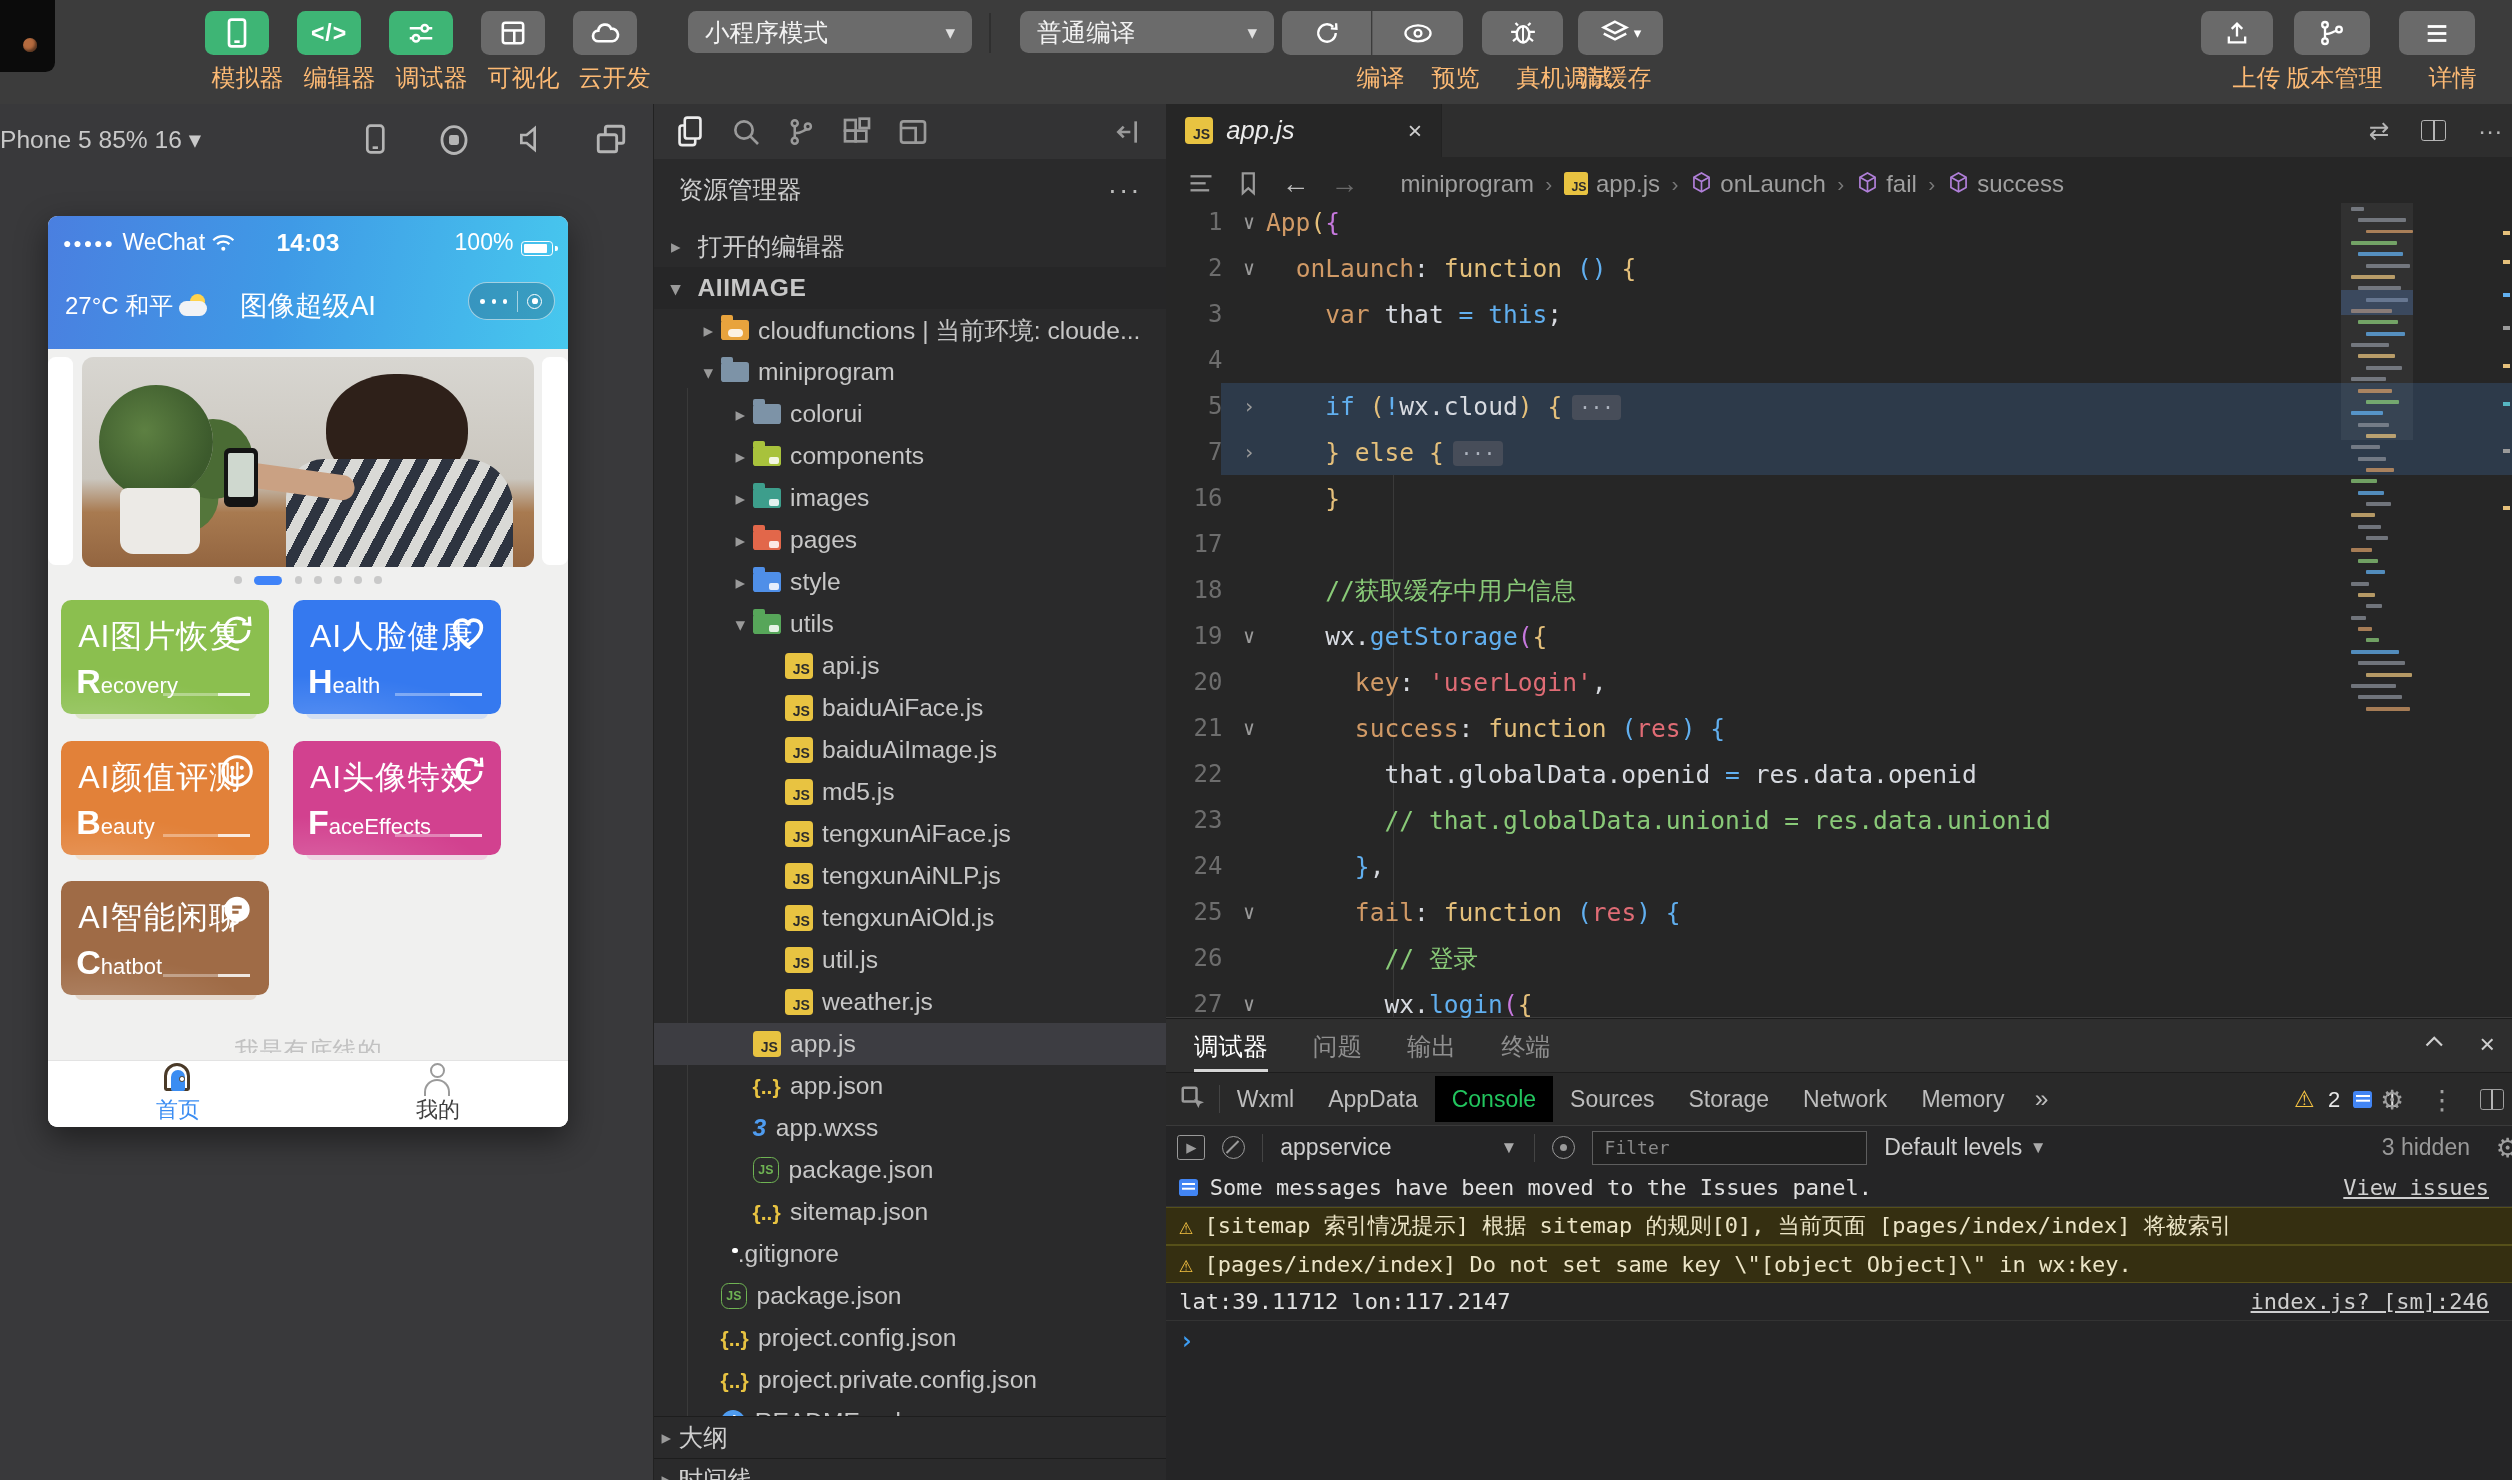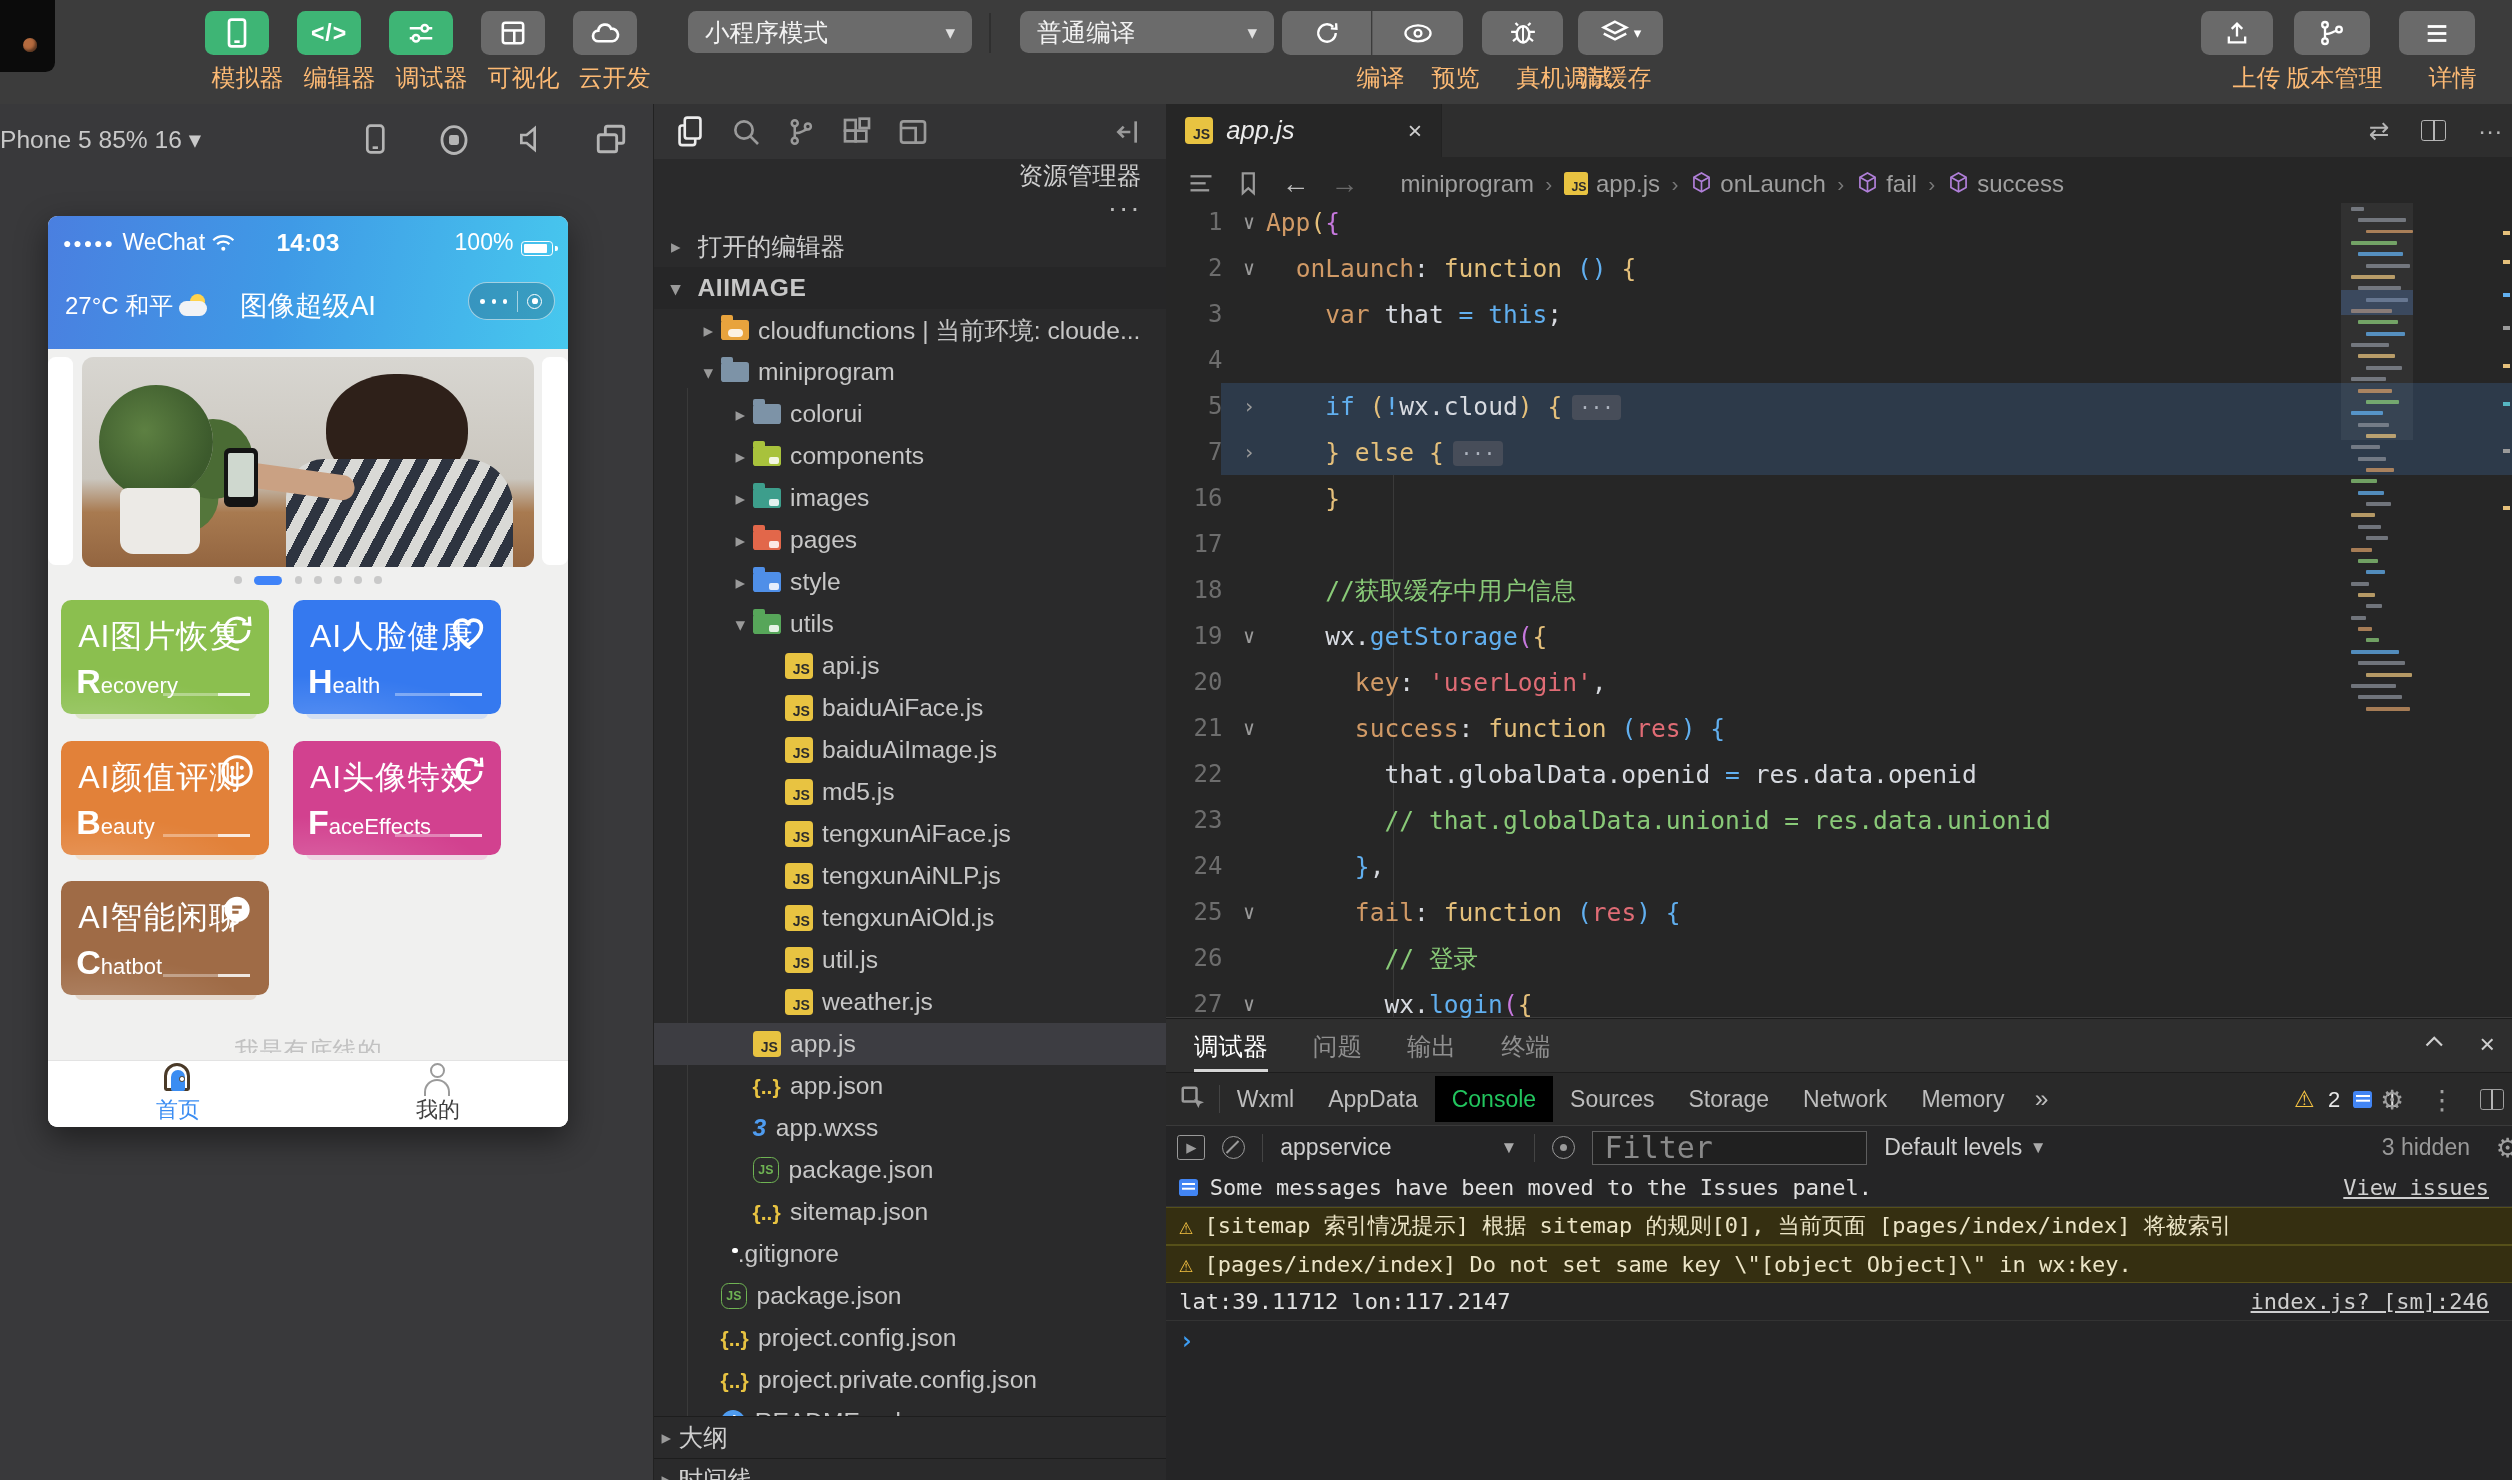--- a/index.html
+++ b/index.html
@@ -76,21 +76,21 @@
   .door .in{position:absolute;left:8.5px;top:6.6px;width:14px;height:21px;background:#3b8df2;border-radius:7.6px 7.6px 1.9px 1.9px;}
   .door .pk{position:absolute;left:17px;top:13.3px;width:5.7px;height:5.7px;border-radius:50%;background:#fff;border:0.9px solid #4a3a28;}
   .person{position:relative;width:32px;height:30px;}
   .person .h{position:absolute;left:7.6px;top:0;width:15px;height:15px;border:2.8px solid #9a9a9a;border-radius:50%;}
   .person .b{position:absolute;left:1.9px;top:16px;width:26.5px;height:17px;border:2.8px solid #9a9a9a;border-bottom:none;border-radius:13.3px 13.3px 0 0;}
 
   
   #explorer{position:absolute;left:653px;top:104px;width:513px;height:1376px;background:#2a2a2b;border-left:0.9px solid #222;overflow:hidden;}
   #exp-strip{position:absolute;left:0;top:0;width:100%;height:55px;background:#333334;display:flex;align-items:center;gap:24.6px;padding:0 21px;}
   #exp-strip .spacer{flex:1;}
-  .exp-head{position:absolute;left:0;top:55px;width:100%;height:61px;display:flex;align-items:flex-end;padding:0 24.6px;color:#cfcfcf;font-size:24.6px;flex-direction:column;}
+  .exp-head{position:absolute;left:0;top:55px;width:100%;height:61px;display:flex;align-items:center;padding:0 24.6px;color:#cfcfcf;font-size:24.6px;}
   .exp-head .more{margin-left:auto;color:#bbb;font-size:28px;letter-spacing:1.9px;}
   #tree{position:absolute;left:0;top:121px;width:100%;}
   .trow{position:relative;height:42px;display:flex;align-items:center;color:#c7c7c7;font-size:24.6px;white-space:nowrap;}
   .trow.sel{background:#3d3d42;}
   .trow.sechead{color:#cfcfcf;}
   .trow.bold{font-weight:bold;letter-spacing:0.5px;background:#262627;}
   .arr{width:24.6px;text-align:center;color:#9a9a9a;font-size:19px;flex:none;}
   .tlabel{margin-left:9.5px;overflow:hidden;text-overflow:ellipsis;}
   .guide{position:absolute;left:33px;top:284px;width:0.9px;height:1122px;background:#3a3a3a;}
   .ficon{position:relative;width:28px;height:20px;background:var(--fc);border-radius:2.8px;flex:none;}
@@ -154,21 +154,21 @@
   .dbg-right2{position:absolute;right:7.6px;top:0;height:53px;display:flex;align-items:center;gap:24.6px;color:#9f9f9f;font-size:26.5px;}
   #dbg-row3{position:absolute;left:0;top:106px;width:100%;height:44px;background:#252526;border-top:0.9px solid #3a3a3a;display:flex;align-items:center;gap:17px;padding:0 11.4px;color:#cfcfcf;font-size:23px;}
   .panel-ic{width:28px;height:24.6px;border:1.9px solid #9a9a9a;border-radius:2.8px;display:flex;align-items:center;justify-content:center;color:#9a9a9a;font-size:13.3px;}
   .noentry{width:23px;height:23px;border:1.9px solid #9a9a9a;border-radius:50%;position:relative;}
   .noentry::after{content:"";position:absolute;left:0.9px;top:8.5px;width:17px;height:1.9px;background:#9a9a9a;transform:rotate(-45deg);}
   .v-sep{width:0.9px;height:28px;background:#444;}
   .ctx-sel{display:flex;align-items:center;width:237px;}
   .ctx-sel .caret{margin-left:auto;color:#aaa;font-size:17px;}
   .target-ic{width:23px;height:23px;border:1.9px solid #9a9a9a;border-radius:50%;display:flex;align-items:center;justify-content:center;}
   .target-ic i{width:7.6px;height:7.6px;border-radius:50%;background:#9a9a9a;}
-  #filter-input{width:275px;height:34px;background:#202020;border:0.9px solid #5e5e5e;color:#ddd;font-size:30px;padding:0 11.4px;}
+  #filter-input{width:275px;height:34px;background:#202020;border:0.9px solid #5e5e5e;color:#ddd;font-size:18px;padding:0 11.4px;}
   #filter-input::placeholder{color:#8a8a8a;}
   .levels{display:flex;align-items:center;gap:7.6px;}
   .hidden-count{position:absolute;right:42px;color:#9a9a9a;}
   .row3-gear{position:absolute;right:-7.6px;color:#9f9f9f;font-size:26.5px;}
   #console{position:absolute;left:0;top:150px;width:100%;}
   .con-row{position:relative;min-height:38px;display:flex;align-items:center;padding:0 23px 0 13.3px;border-bottom:0.9px solid #333;font-size:22px;color:#e0e0e0;gap:11.4px;}
   .con-row.warn{background:#352f11;border-top:0.9px solid #565019;border-bottom:0.9px solid #565019;color:#ece5c7;}
   .con-link{margin-left:auto;text-decoration:underline;color:#cfcfcf;white-space:nowrap;}
   .con-row.prompt{border-bottom:none;color:#3d9df3;font-size:24.6px;font-weight:bold;}
 </style>

